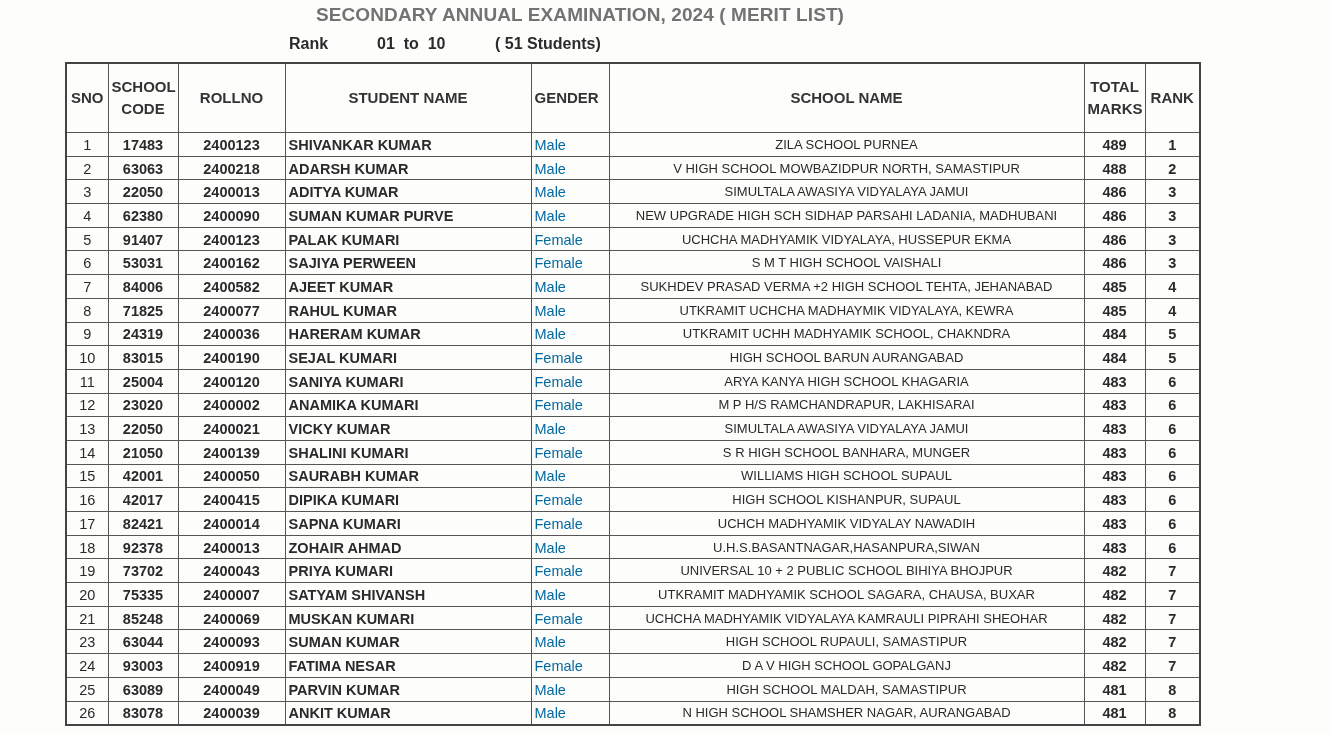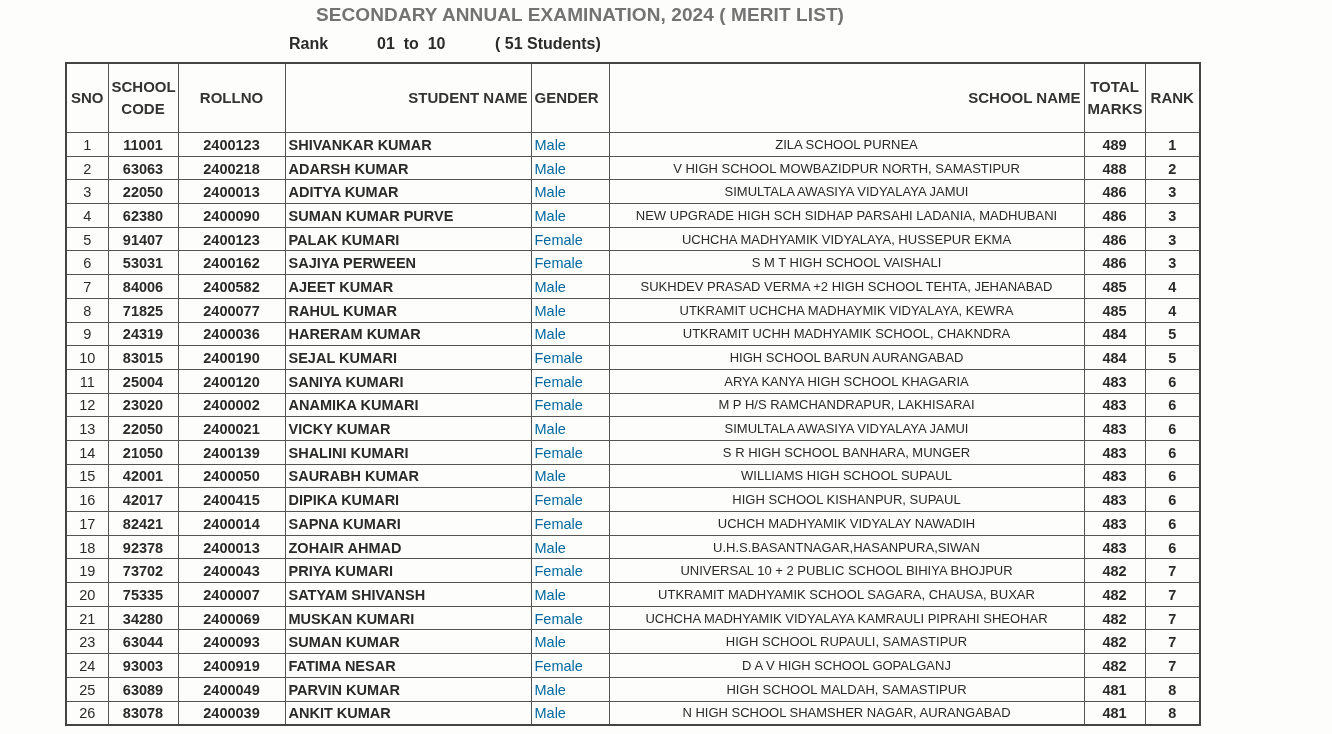--- a/index.html
+++ b/index.html
@@ -63,21 +63,21 @@
       height: 21.7px;
       font-size: 14.5px;
       line-height: 20px;
       padding-top: 1px;
     }
     .c { text-align: center; }
     .l { text-align: left; }
     .bold { font-weight: bold; }
     td.gender { font-weight: normal; color: #0369a1; }
     td.school { font-size: 13px !important; font-weight: normal; text-align: center; }
-    th.school-h, th.name-h { text-align: right; }
+    th.school-h, th.name-h { text-align: center; }
   </style>
 </head>
 <body>
 
 <div class="title">SECONDARY ANNUAL EXAMINATION, 2024 ( MERIT LIST)</div>
 <div class="subtitle">
   <span class="rank-label">Rank</span><span class="range" style="white-space:pre;">01  to  10</span><span>( 51 Students)</span>
 </div>
 
 <table class="merit">
@@ -105,21 +105,21 @@
       <th class="c">
         <div>TOTAL</div>
         <div>MARKS</div>
       </th>
       <th class="c">RANK</th>
     </tr>
   </thead>
   <tbody id="rows">
       <tr>
         <td class="c">1</td>
-        <td class="c bold">11001</td>
+        <td class="c bold">17483</td>
         <td class="c bold">2400123</td>
         <td class="l bold">SHIVANKAR KUMAR</td>
         <td class="l gender">Male</td>
         <td class="l school">ZILA SCHOOL PURNEA</td>
         <td class="c bold">489</td>
         <td class="c bold">1</td>
       </tr>
       <tr>
         <td class="c">2</td>
         <td class="c bold">63063</td>
@@ -305,21 +305,21 @@
         <td class="c bold">75335</td>
         <td class="c bold">2400007</td>
         <td class="l bold">SATYAM SHIVANSH</td>
         <td class="l gender">Male</td>
         <td class="l school">UTKRAMIT MADHYAMIK SCHOOL SAGARA, CHAUSA, BUXAR</td>
         <td class="c bold">482</td>
         <td class="c bold">7</td>
       </tr>
       <tr>
         <td class="c">21</td>
-        <td class="c bold">34280</td>
+        <td class="c bold">85248</td>
         <td class="c bold">2400069</td>
         <td class="l bold">MUSKAN KUMARI</td>
         <td class="l gender">Female</td>
         <td class="l school">UCHCHA MADHYAMIK VIDYALAYA KAMRAULI PIPRAHI SHEOHAR</td>
         <td class="c bold">482</td>
         <td class="c bold">7</td>
       </tr>
       <tr>
         <td class="c">23</td>
         <td class="c bold">63044</td>

